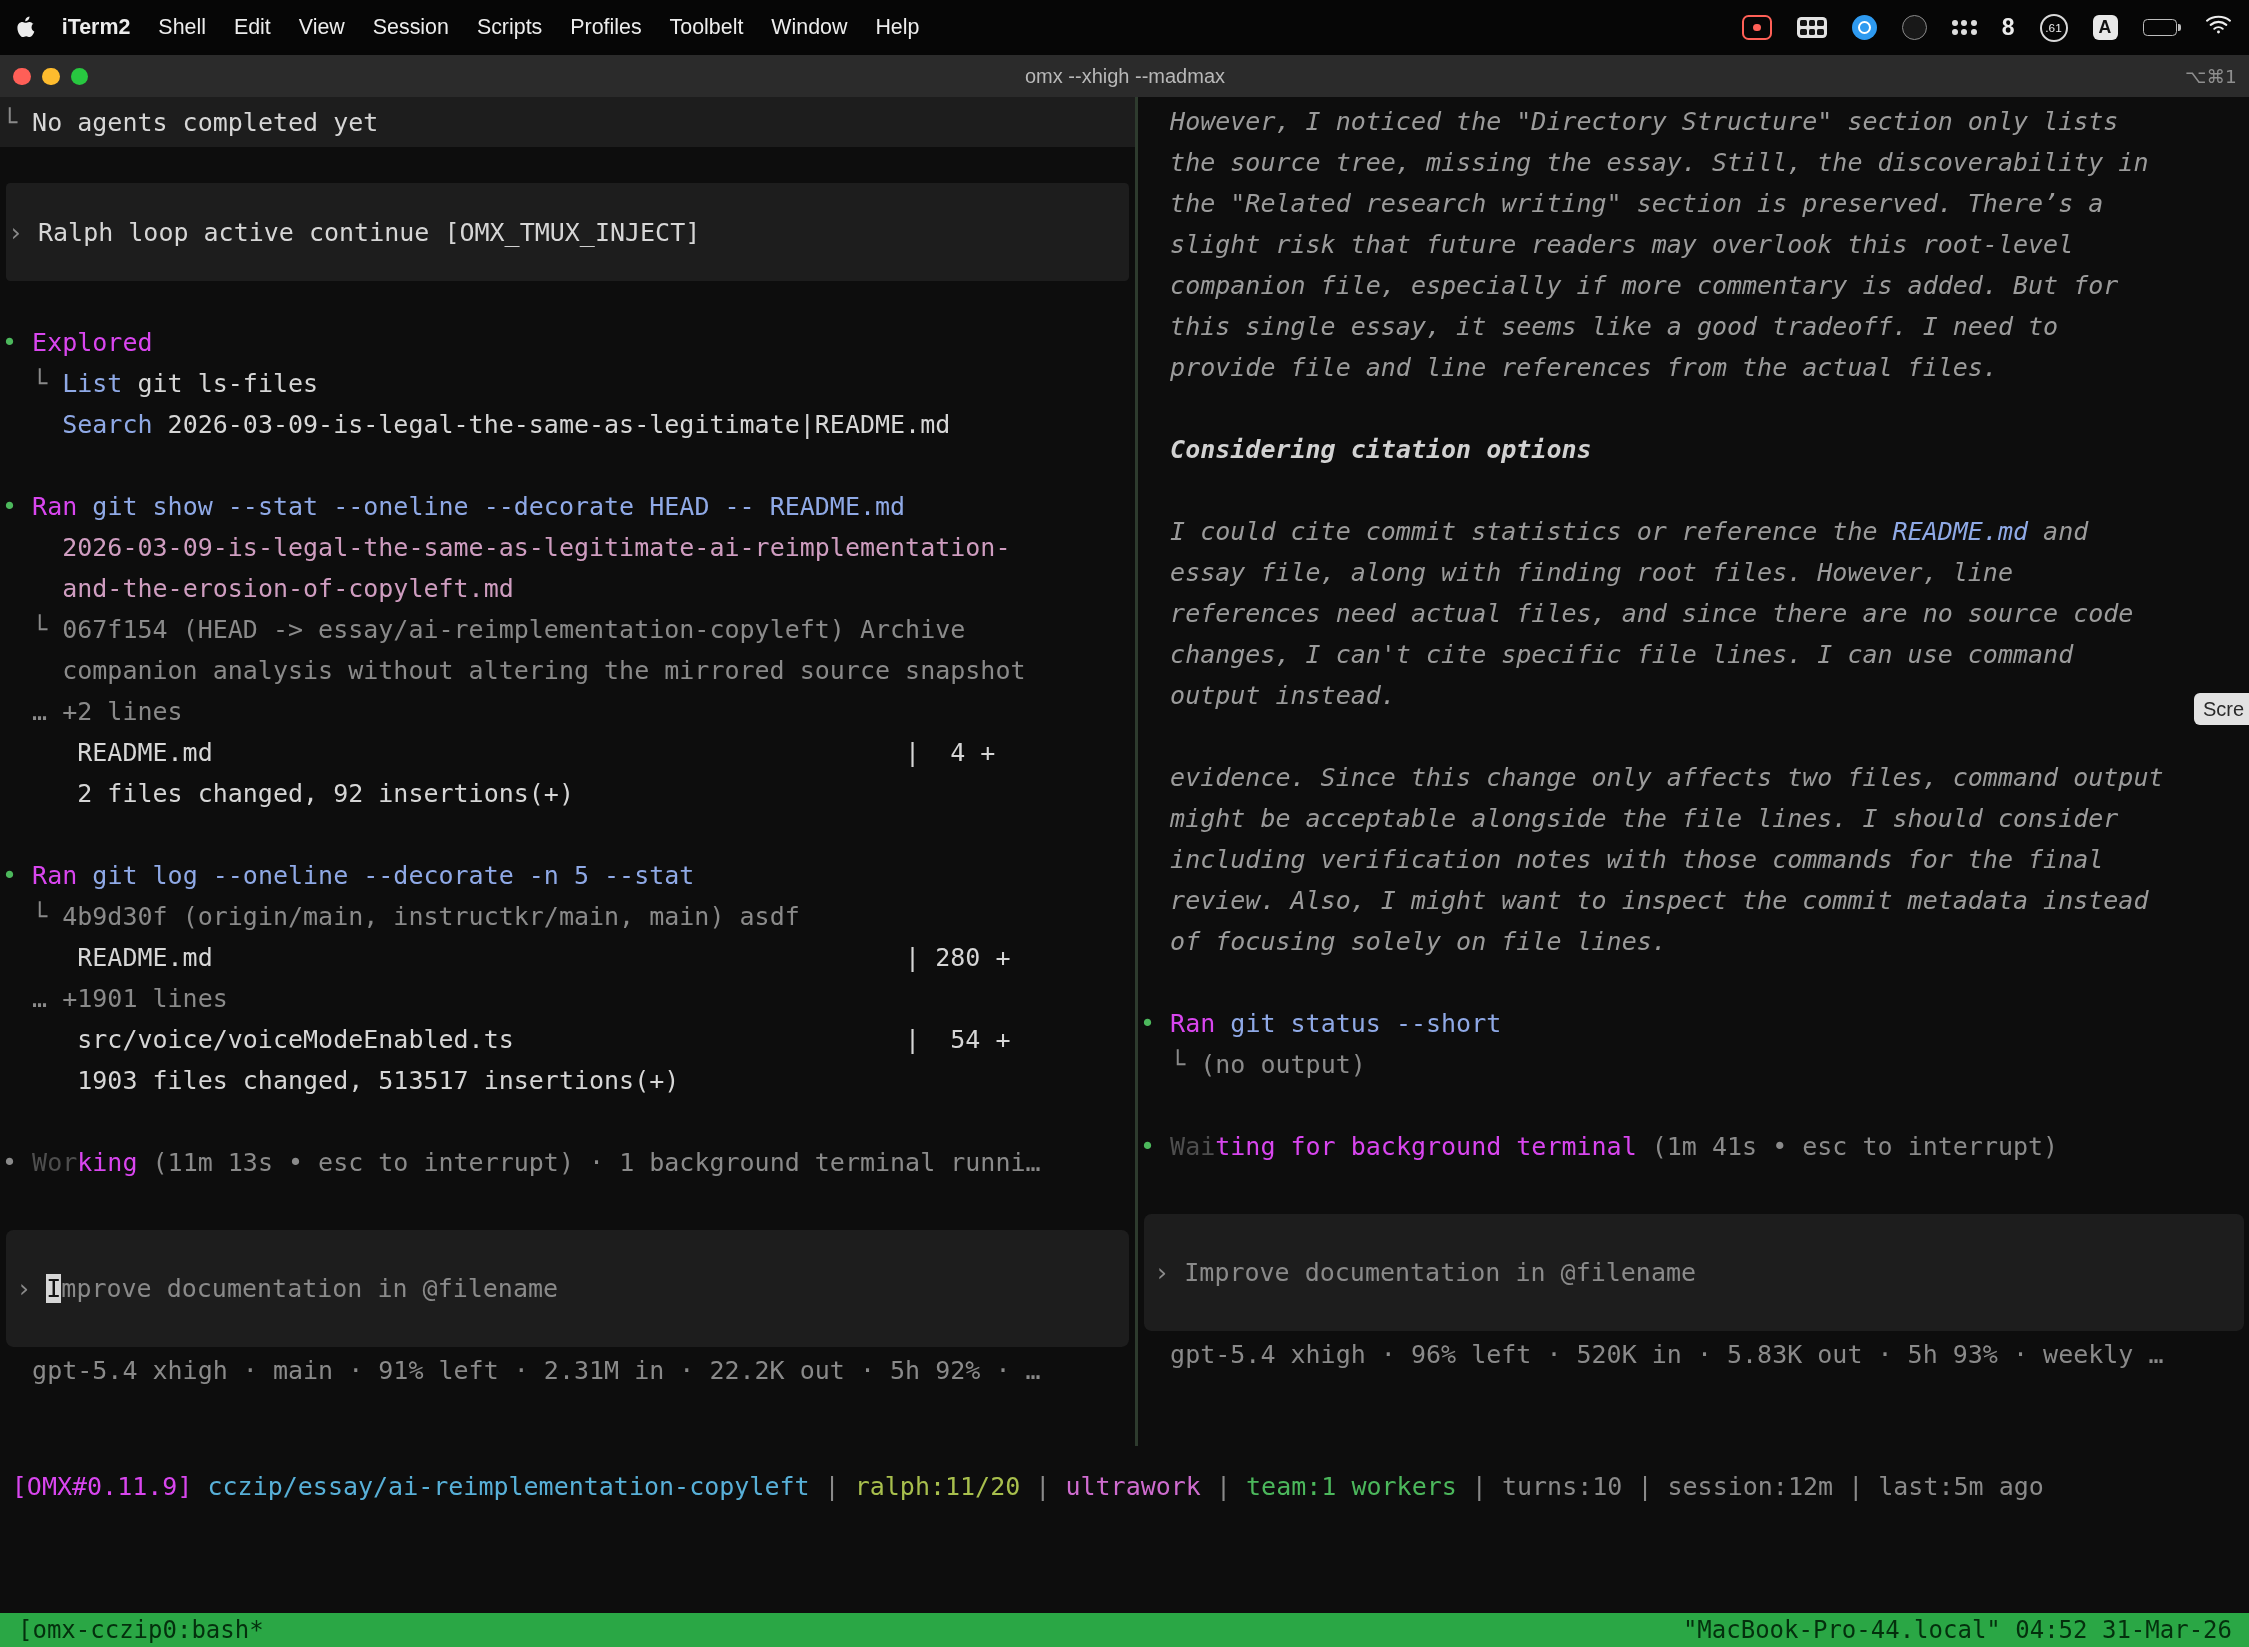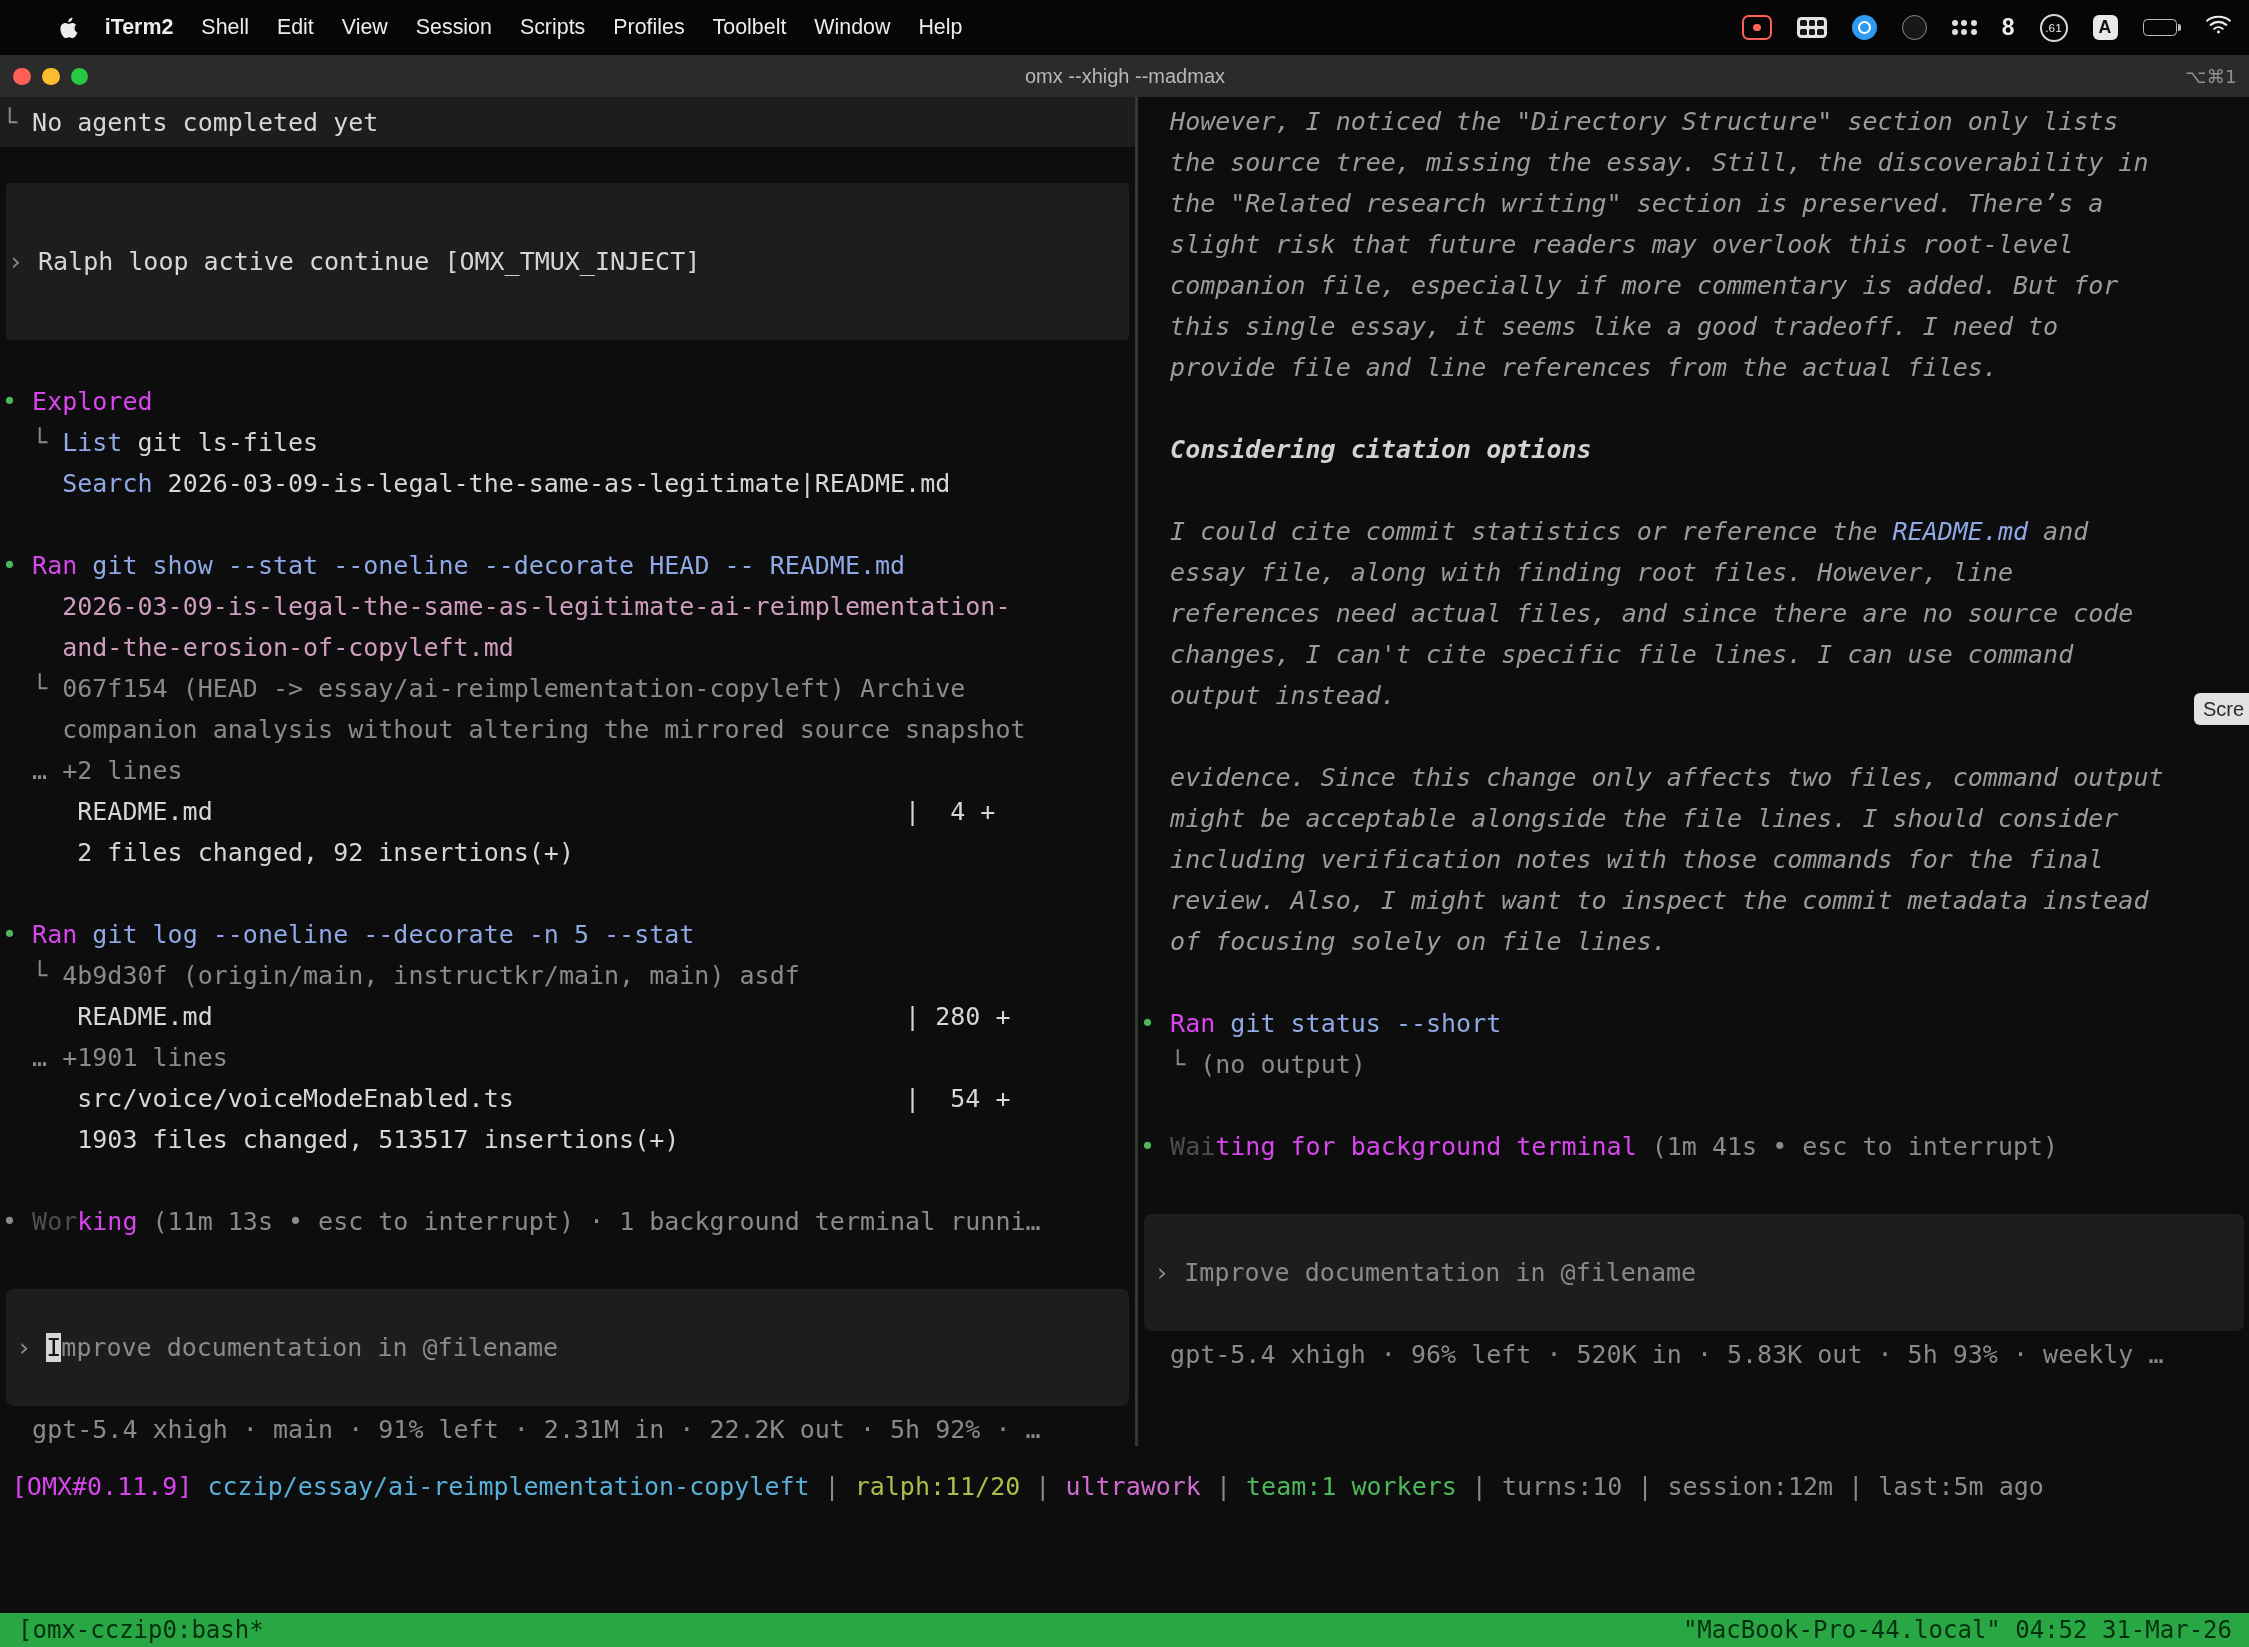--- a/index.html
+++ b/index.html
@@ -2,21 +2,21 @@
 <html style="font-size:11.8px"><head>
 <meta charset="utf-8">
 <style>
   html,body{margin:0;padding:0;background:#000;}
   body{width:2250px;height:1648px;overflow:hidden;font-family:"DejaVu Sans Mono",monospace;}
   .root{position:relative;width:2250px;height:1648px;overflow:hidden;}
 
   
   .menubar{height:55px;background:#060606;display:flex;align-items:center;color:#ececec;
            font-family:"Liberation Sans",sans-serif;font-size:21.4px;}
-  .menu-left{display:flex;align-items:center;padding-left:42px;margin-left:18px;}
+  .menu-left{display:flex;align-items:flex-start;padding-left:17px;}
   .apple{display:flex;align-items:center;margin-right:11.8px;}
   .menu-item{padding:0 14px;color:#ececec;}
   .menu-item.app{font-weight:bold;}
   .menu-items{display:flex;align-items:center;}
   .menu-right{margin-left:auto;display:flex;align-items:center;gap:25px;padding-right:19px;}
 
   .rec{width:26.6px;height:20.7px;border:2.2px solid #ff6057;border-radius:6.6px;display:flex;align-items:center;justify-content:center;}
   .rec i{width:7.4px;height:7.4px;background:#ff6057;border-radius:50%;}
   .kbd{width:29.5px;height:20.7px;background:#e3e3e3;border-radius:4.4px;display:grid;grid-template-columns:repeat(3,1fr);gap:2.2px;padding:3px;box-sizing:border-box;}
   .kbd i{background:#141414;border-radius:1.5px;}
@@ -52,21 +52,21 @@
   .panes{display:flex;height:1349px;overflow:hidden;}
   .pane{position:relative;overflow:hidden;}
   .pane.left{width:1135px;flex:none;}
   .pane.right{flex:1;}
   .divider{width:3px;background:#2e3b2e;flex:none;}
 
   .term-line{white-space:pre;height:41px;padding-left:2px;}
   .sp49{height:36px;} .sp56{height:41px;} .sp5{height:3.7px;}
   .tbox{background:#1d1d1d;}
   .tail{height:50px;display:flex;align-items:center;}
-  .banner{height:157px;display:flex;align-items:center;margin:0 5.9px;border-radius:4.4px;}
+  .banner{height:98px;display:flex;align-items:center;margin:0 5.9px;border-radius:4.4px;}
   .input-box{height:117px;margin:47px 5.9px 0;background:#1d1d1d;border-radius:7.4px;display:flex;align-items:center;}
   .input-box .term-line{padding-left:10.3px;height:auto;}
   .status{margin-top:3px;}
 
   
   .w{color:#d6d6d6;}
   .b{color:#d946ef;font-weight:normal;}
   .g{color:#8a8a8a;}
   .dim{color:#4e4e4e;}
   .grn{color:#4cb85c;}

